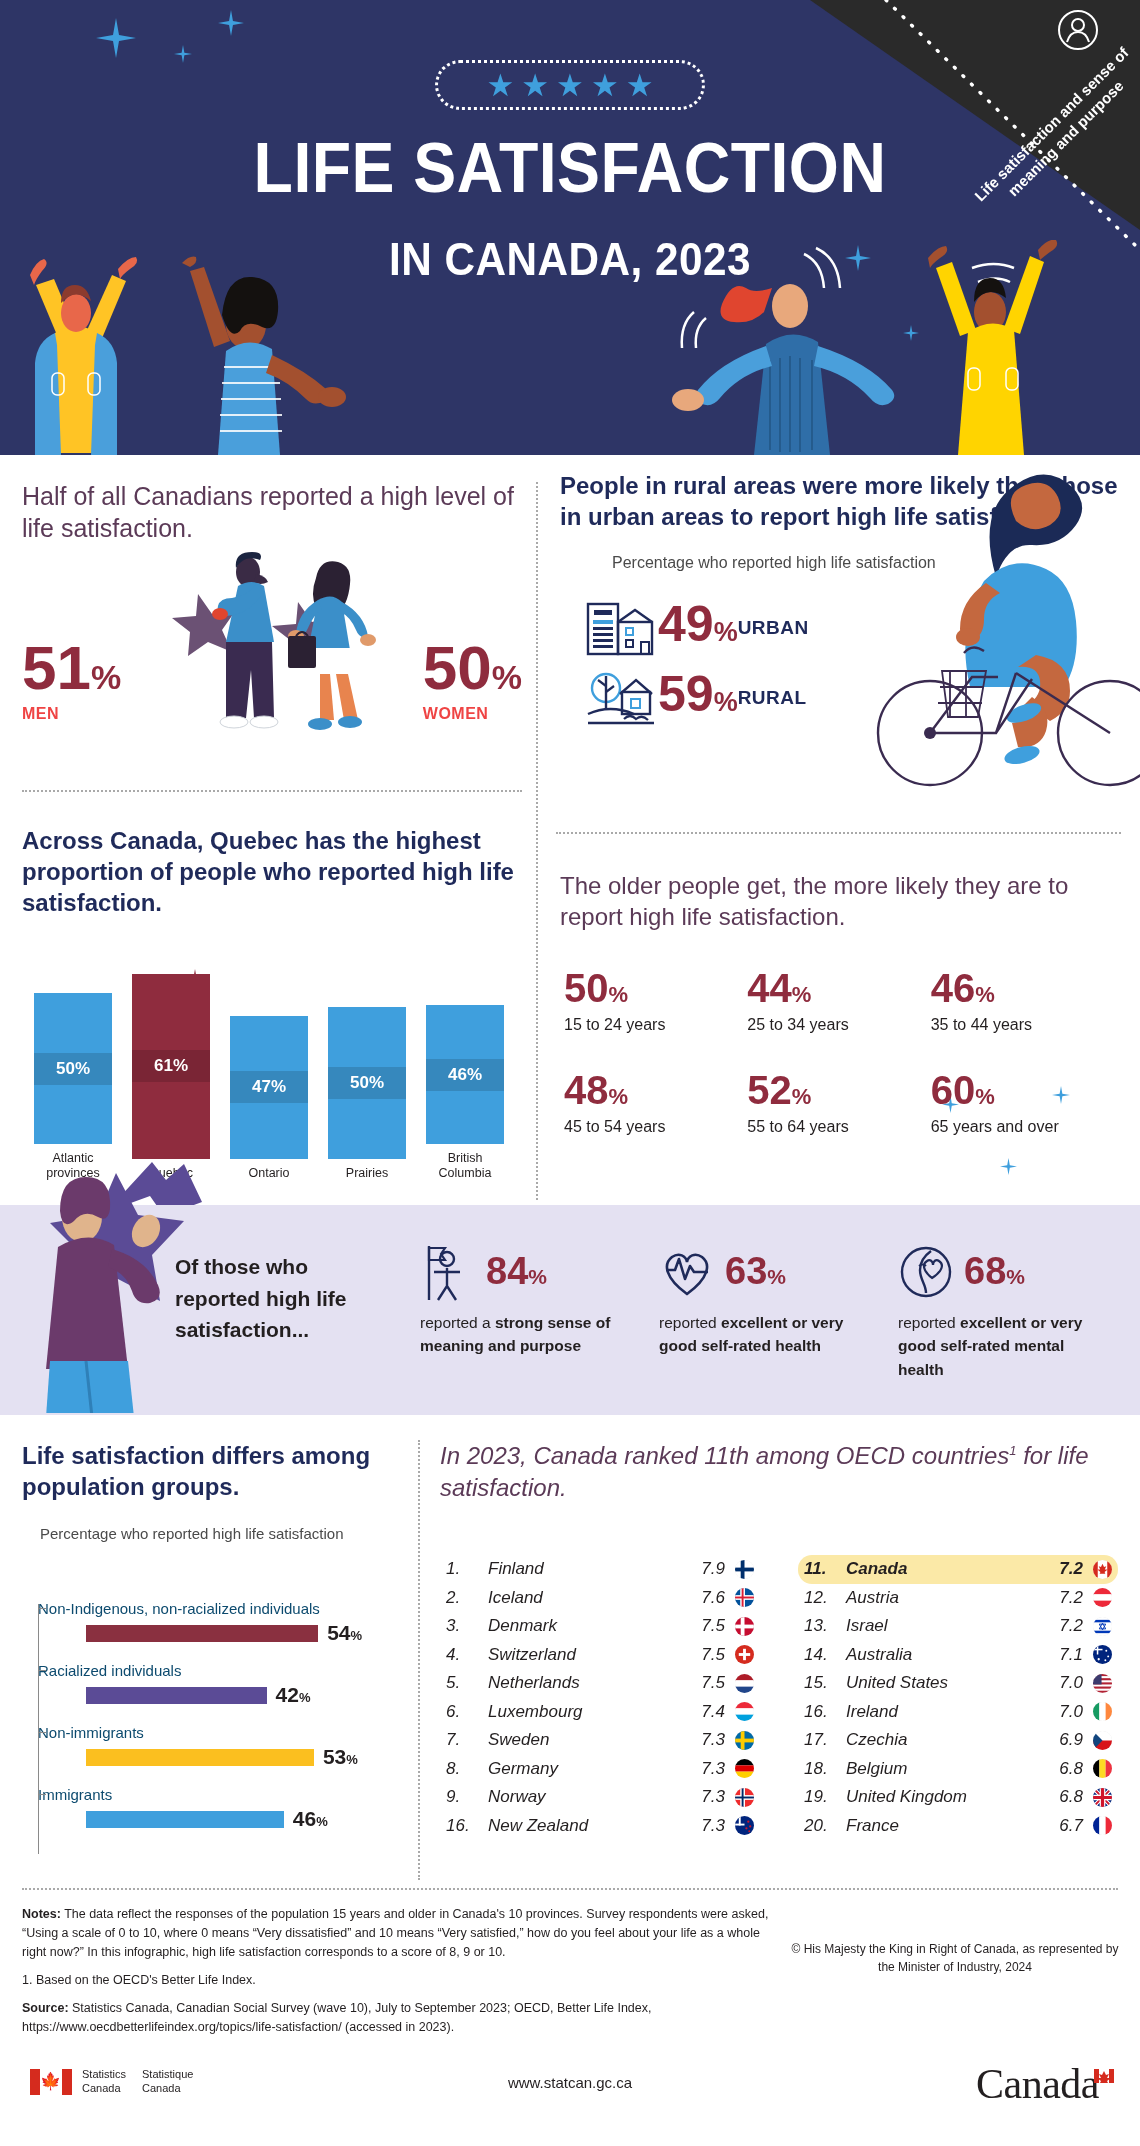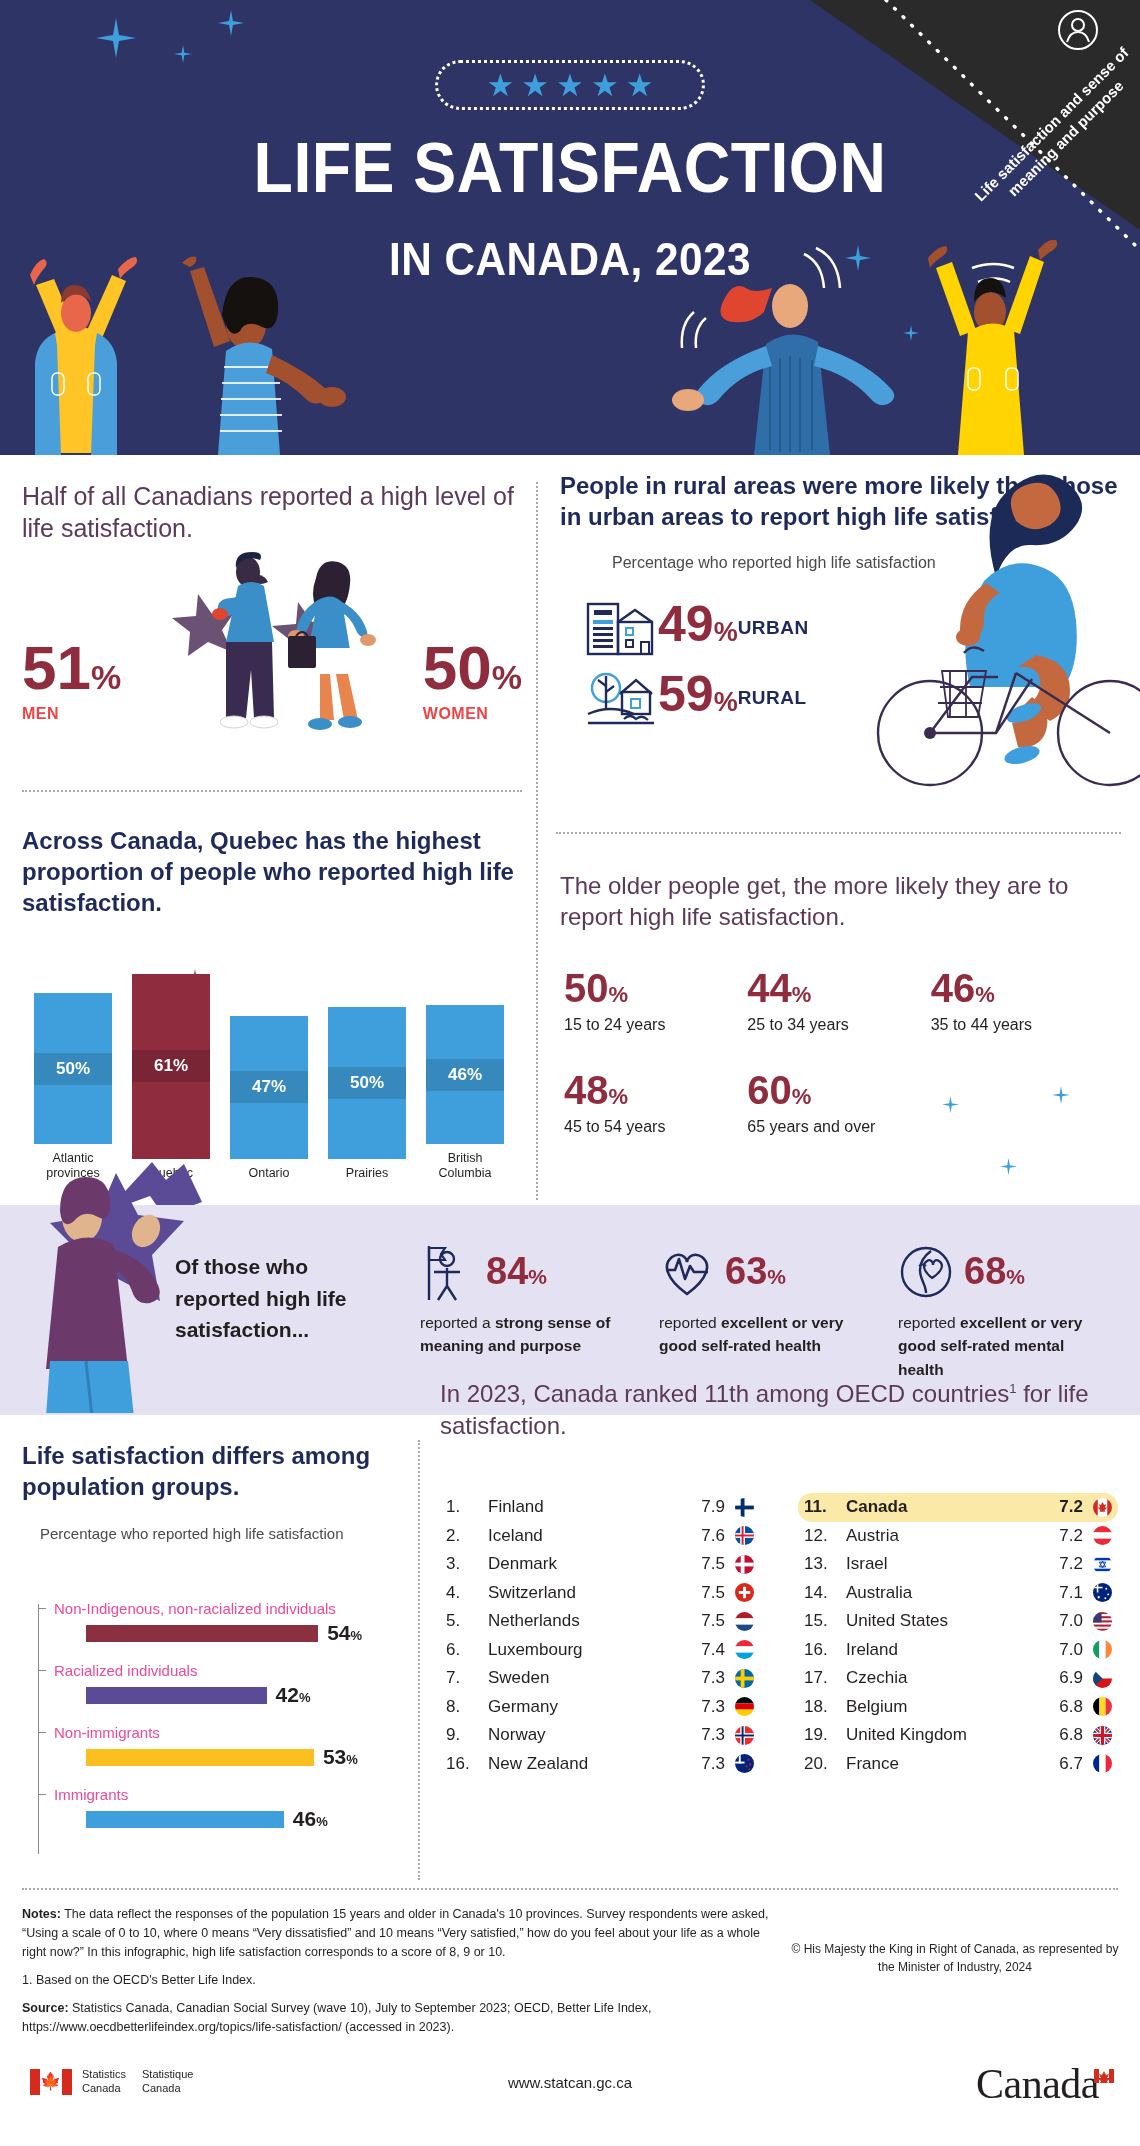--- a/index.html
+++ b/index.html
@@ -127,28 +127,28 @@
   .band-txt b { font-weight:bold; }
 
   
   #sec-pop { position:absolute; left:22px; top:1440px; width:390px; height:440px; }
   #sec-pop .title { font-size:24px; line-height:1.3; }
   .pop-note { color:#4a4a4a; font-size:15px; line-height:1.35; margin-top:22px; margin-left:18px;}
   .pop-chart { position:absolute; left:8px; top:160px; width:380px; height:260px; }
   .pop-axis { position:absolute; left:8px; top:4px; width:0; height:250px; border-left:1.5px solid #8a8a8a; }
   .pop-row { position:absolute; left:8px; width:372px; }
   .pop-tick { position:absolute; left:0; top:8px; width:8px; height:0; border-top:1.5px solid #8a8a8a; }
-  .pop-name { margin-left:16px; font-size:15px; color:#ec4899; }
+  .pop-name { font-size:15px; color:#0c4a6e; }
   .pop-barwrap { display:flex; align-items:center; margin-left:48px; margin-top:4px; }
   .pop-bar { height:17px; }
   .pop-val { font-weight:bold; font-size:21px; margin-left:9px; color:#231f20; }
   .pop-val .sym { font-size:13px; }
 
   
-  #sec-oecd { position:absolute; left:440px; top:1378px; width:690px; height:440px; }
+  #sec-oecd { position:absolute; left:440px; top:1440px; width:690px; height:440px;font-style:italic; }
   #sec-oecd .title { font-size:24px; line-height:1.35; color:#5b3a57; }
   .rank-cols { position:absolute; left:0; top:115px; width:690px; display:flex; gap:38px; }
   .rank-col { width:320px; }
   .rank-row { display:flex; align-items:center; height:28.5px; padding:0 6px; border-radius:14px; }
   .rank-row.hl { background:#fbe9a7; font-weight:bold; }
   .rank-n { width:42px; font-size:17px; }
   .rank-c { flex:1; font-size:17px; }
   .rank-v { width:42px; text-align:right; font-size:17px; }
   .flag { width:19px; height:19px; border-radius:50%; margin-left:10px; overflow:hidden;
           position:relative; flex:none; box-shadow:0 0 0 .5px rgba(0,0,0,.12) inset; }
@@ -468,20 +468,24 @@
       </div>
       <div>
         <div class="age-num">46<span class="sym">%</span></div>
         <div class="age-lab">35 to 44 years</div>
       </div>
       <div>
         <div class="age-num">48<span class="sym">%</span></div>
         <div class="age-lab">45 to 54 years</div>
       </div>
       <div>
+        <div class="age-num">52<span class="sym">%</span></div>
+        <div class="age-lab">55 to 64 years</div>
+      </div>
+      <div>
         <div class="age-num">60<span class="sym">%</span></div>
         <div class="age-lab">65 years and over</div>
       </div>
     </div>
 </div>
 
 <div id="band">
   <svg style="position:absolute;left:20px;top:-42px;width:220px;height:250px" viewBox="0 0 220 250">
     <path d="M96 10 L118 52 L164 58 L132 92 L140 138 L98 116 L56 140 L64 94 L30 60 L78 52 Z" fill="#5b4b96"></path>
     <ellipse cx="62" cy="54" rx="20" ry="25" fill="#e0b48c"></ellipse>

